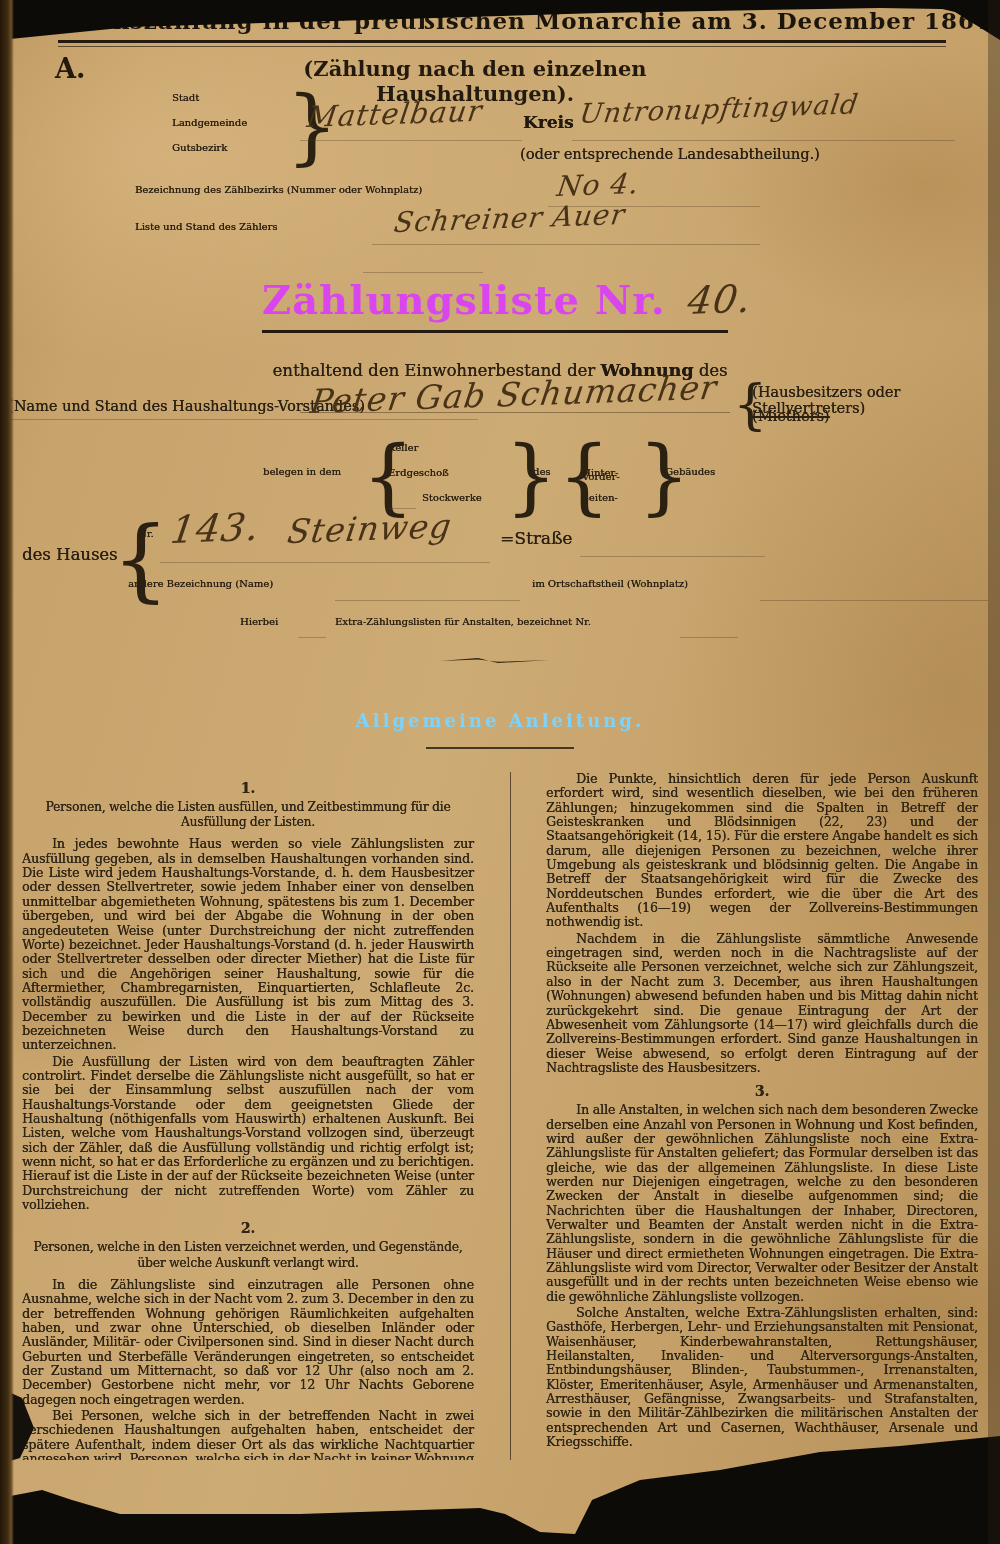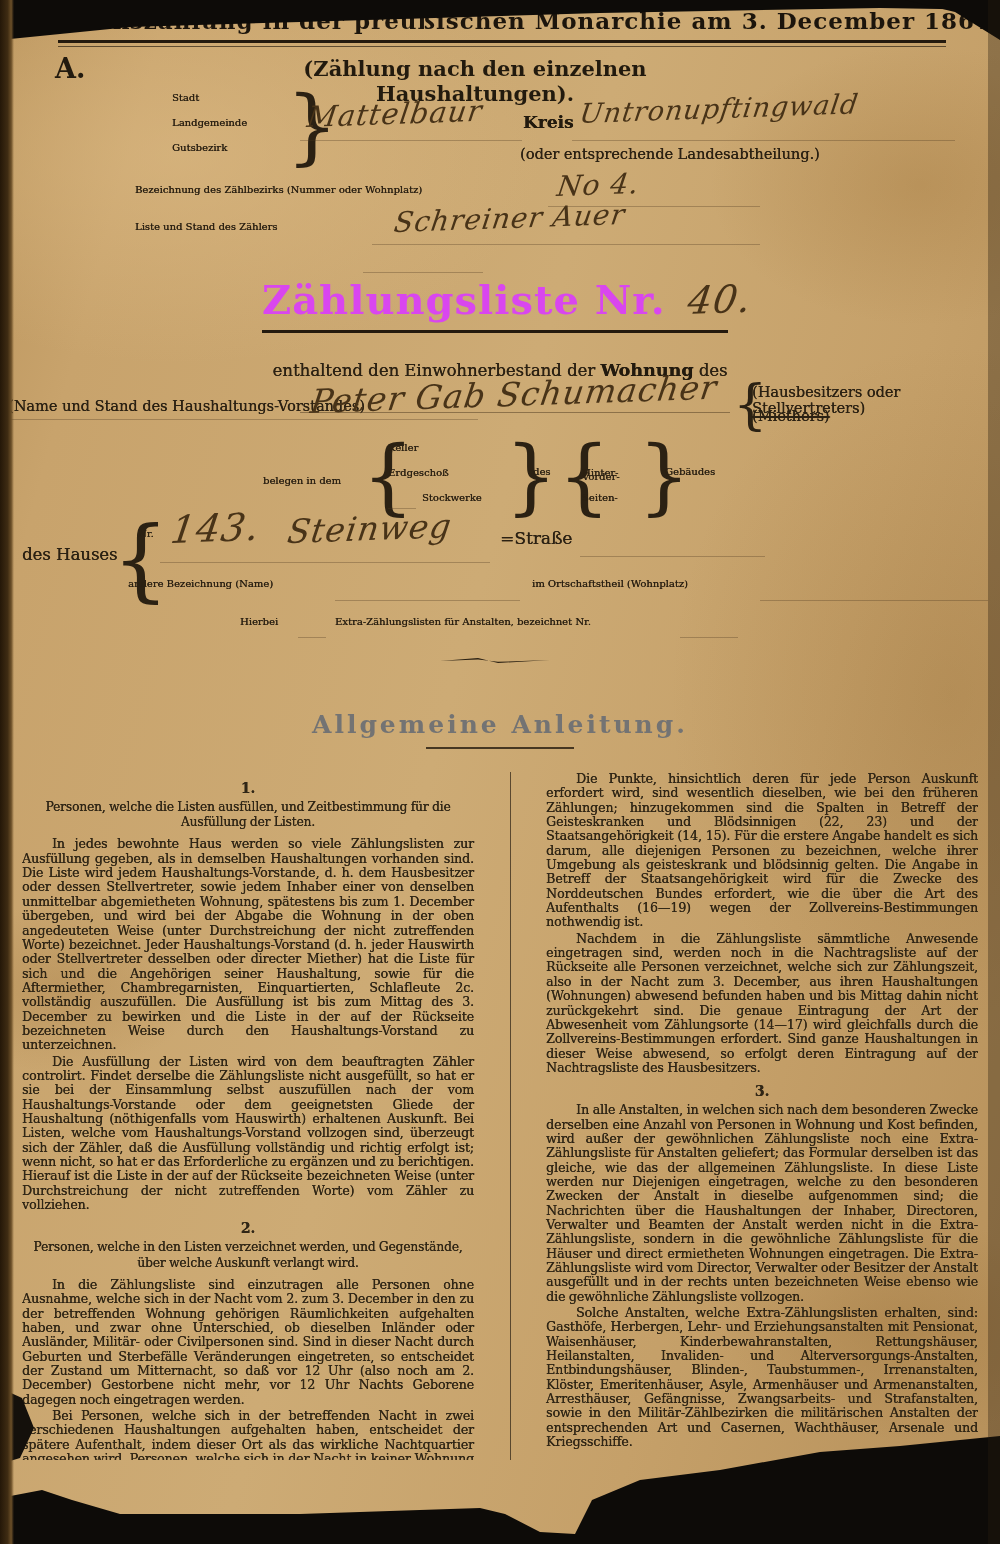--- a/index.html
+++ b/index.html
@@ -19,21 +19,21 @@
   .bold{font-weight:bold;color:#221a0e;}
   .hand{font-style:italic;color:#483318;transform:rotate(-2deg) skewX(-10deg);
         transform-origin:left bottom;letter-spacing:1px;white-space:nowrap;}
   .eline{background:rgba(78,58,32,.5);height:1px;}
   .eline-faint{background:rgba(78,58,32,.33);height:1px;}
   .brace{font-weight:normal;color:#2b2113;line-height:1;}
   .struck{text-decoration:line-through;text-decoration-thickness:1.5px;}
   #main-title{font-size:23px;font-weight:bold;letter-spacing:1px;color:#1c150c;
               text-align:center;white-space:nowrap;}
   #list-title{font-size:40px;font-weight:bold;color:#d946ef;letter-spacing:1px;}
-  #anleitung-title{font-size:25px;font-weight:bold;letter-spacing:3px;color:#737373;text-align:center;}
+  #anleitung-title{font-size:18px;font-weight:bold;letter-spacing:3px;color:#7dd3fc;text-align:center;}
   
   #cols{display:flex;gap:36px;overflow:hidden;}
   .col{font-size:12.6px;line-height:1.14;letter-spacing:-0.1px;word-spacing:-0.4px;
        text-align:justify;color:#30261６;}
   .col{color:#302616;text-shadow:.2px 0 0 currentColor;}
   .blk-num{text-align:center;font-size:14px;font-weight:bold;margin:9px 0 3px;}
   .blk-head{text-align:center;font-weight:normal;font-size:12.2px;line-height:1.25;margin:0 4px 7px;}
   .blk-p{text-indent:30px;margin:0 0 2px;}
   #col-divider{width:1px;background:rgba(42,32,18,.7);}
   svg.overlay{position:absolute;inset:0;pointer-events:none;}
@@ -82,21 +82,21 @@
   </div>
 
   <div class="abs lbl" style="left:8px;top:398px;font-size:14.5px;">(Name und Stand des Haushaltungs-Vorstandes)</div>
   <div class="abs eline-faint" style="left:0px;top:419px;width:478px;"></div>
   <div class="abs hand" style="left:308px;top:382px;font-size:33px;">Peter Gab Schumacher</div>
   <div class="abs eline" style="left:300px;top:412px;width:430px;"></div>
   <div class="abs brace" style="left:733px;top:378px;font-size:54px;">{</div>
   <div class="abs lbl small" style="left:752px;top:384px;">(Hausbesitzers oder Stellvertreters)</div>
   <div class="abs lbl small struck" style="left:752px;top:408px;">(Miethers)</div>
 
-  <div class="abs lbl" style="left:263px;top:466px;margin-top:9px;">belegen in dem</div>
+  <div class="abs lbl" style="left:263px;top:466px;">belegen in dem</div>
   <div class="abs brace" style="left:362px;top:436px;font-size:82px;">{</div>
   <div class="abs lbl" style="left:388px;top:442px;">Keller</div>
   <div class="abs lbl" style="left:388px;top:467px;">Erdgeschoß</div>
   <div class="abs eline-faint" style="left:388px;top:508px;width:28px;"></div>
   <div class="abs lbl" style="left:422px;top:492px;">Stockwerke</div>
   <div class="abs brace" style="left:505px;top:436px;font-size:82px;">}</div>
   <div class="abs lbl" style="left:533px;top:466px;">des</div>
   <div class="abs brace" style="left:558px;top:436px;font-size:82px;">{</div>
   <div class="abs lbl" style="left:582px;top:456px;margin-top:15px;">Vorder-</div>
   <div class="abs lbl" style="left:582px;top:467px;">Hinter-</div>

